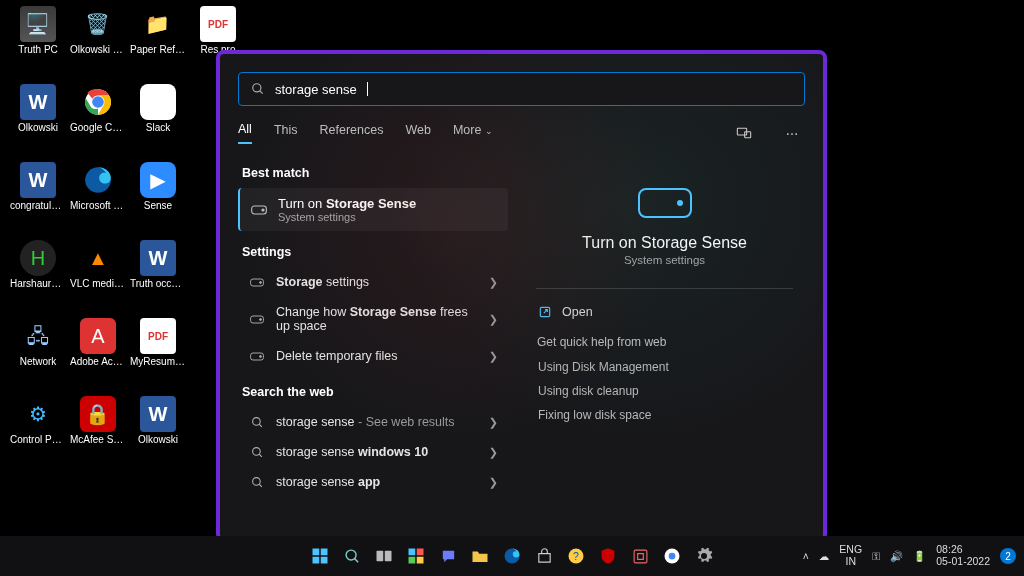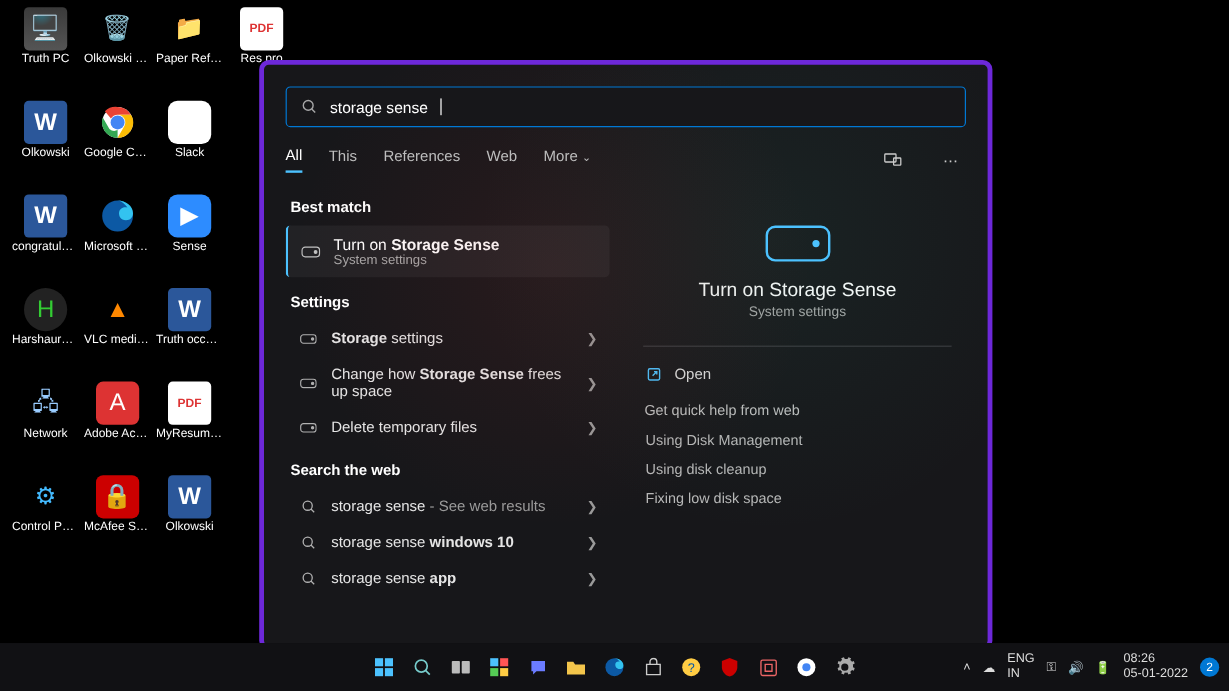--- a/index.html
+++ b/index.html
@@ -49,21 +49,21 @@
   .divider { width: 100%; height:1px; background:#3a3a3e; margin: 22px 0 10px; }
   .prow { width:100%; display:flex; align-items:center; gap:10px; padding:6px 2px; font-size:12.5px; color:#dcdcdc; cursor:pointer; }
   .phelp { width:100%; font-size:12px; color:#bfbfbf; margin:10px 0 6px 2px; }
   .plink { width:100%; font-size:12px; color:#b8b8b8; padding:5px 2px; cursor:pointer; }
 
   
   .taskbar { position:absolute; left:0; right:0; bottom:0; height:40px; background:#111114; display:flex; align-items:center; }
   .tbcenter { position:absolute; left:50%; transform:translateX(-50%); display:flex; gap:4px; }
   .tb-ico { width:28px; height:28px; border-radius:4px; display:flex; align-items:center; justify-content:center; cursor:pointer; }
   .tray { position:absolute; right:8px; display:flex; align-items:center; gap:10px; font-size:10.5px; color:#ddd; }
-  .tray .lang { text-align:left; line-height:1.1; }
+  .tray .lang { text-align:center; line-height:1.1; }
   .tray .clock { line-height:1.1; }
   .tray .notif { width:16px;height:16px;border-radius:50%;background:#0078d4;color:#fff;display:flex;align-items:center;justify-content:center;font-size:10px; }
 </style>
 </head>
 <body>
 
 <div class="desktop">
 
   <div class="dicon" style="left:10px; top:6px">
       <div class="glyph" style="background:linear-gradient(#3a3a3a,#555);color:#9cf">🖥️</div>

